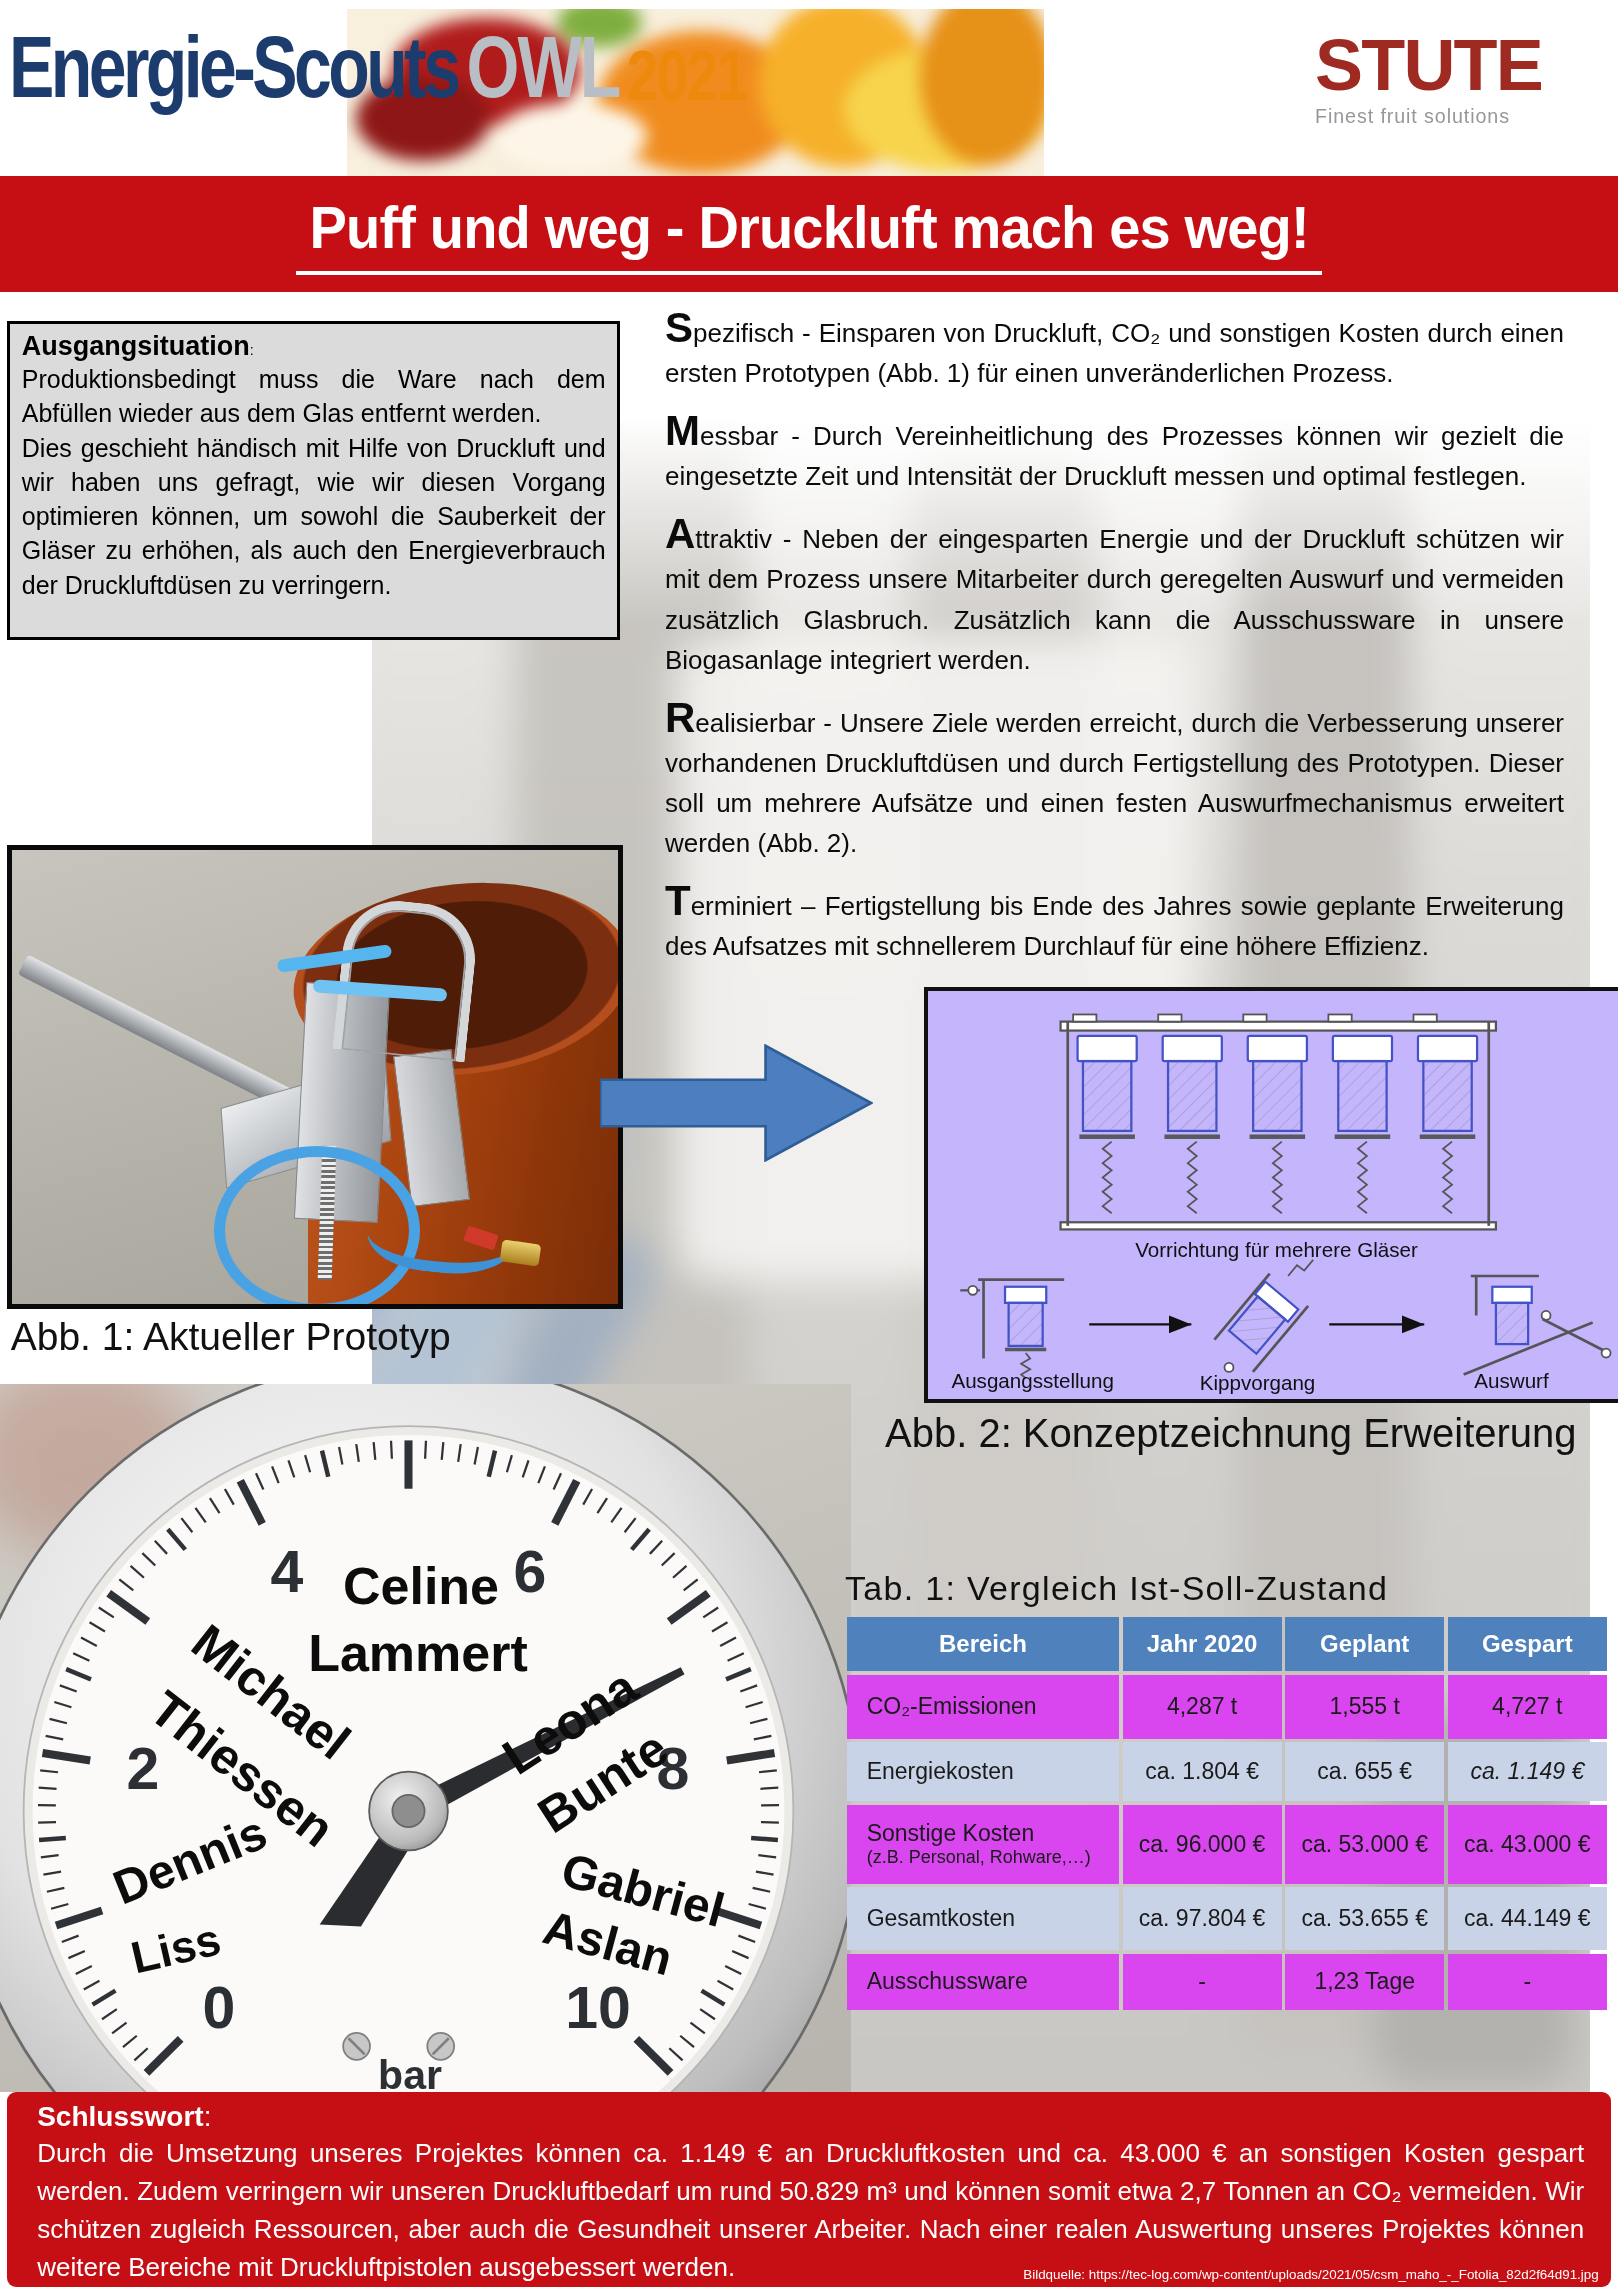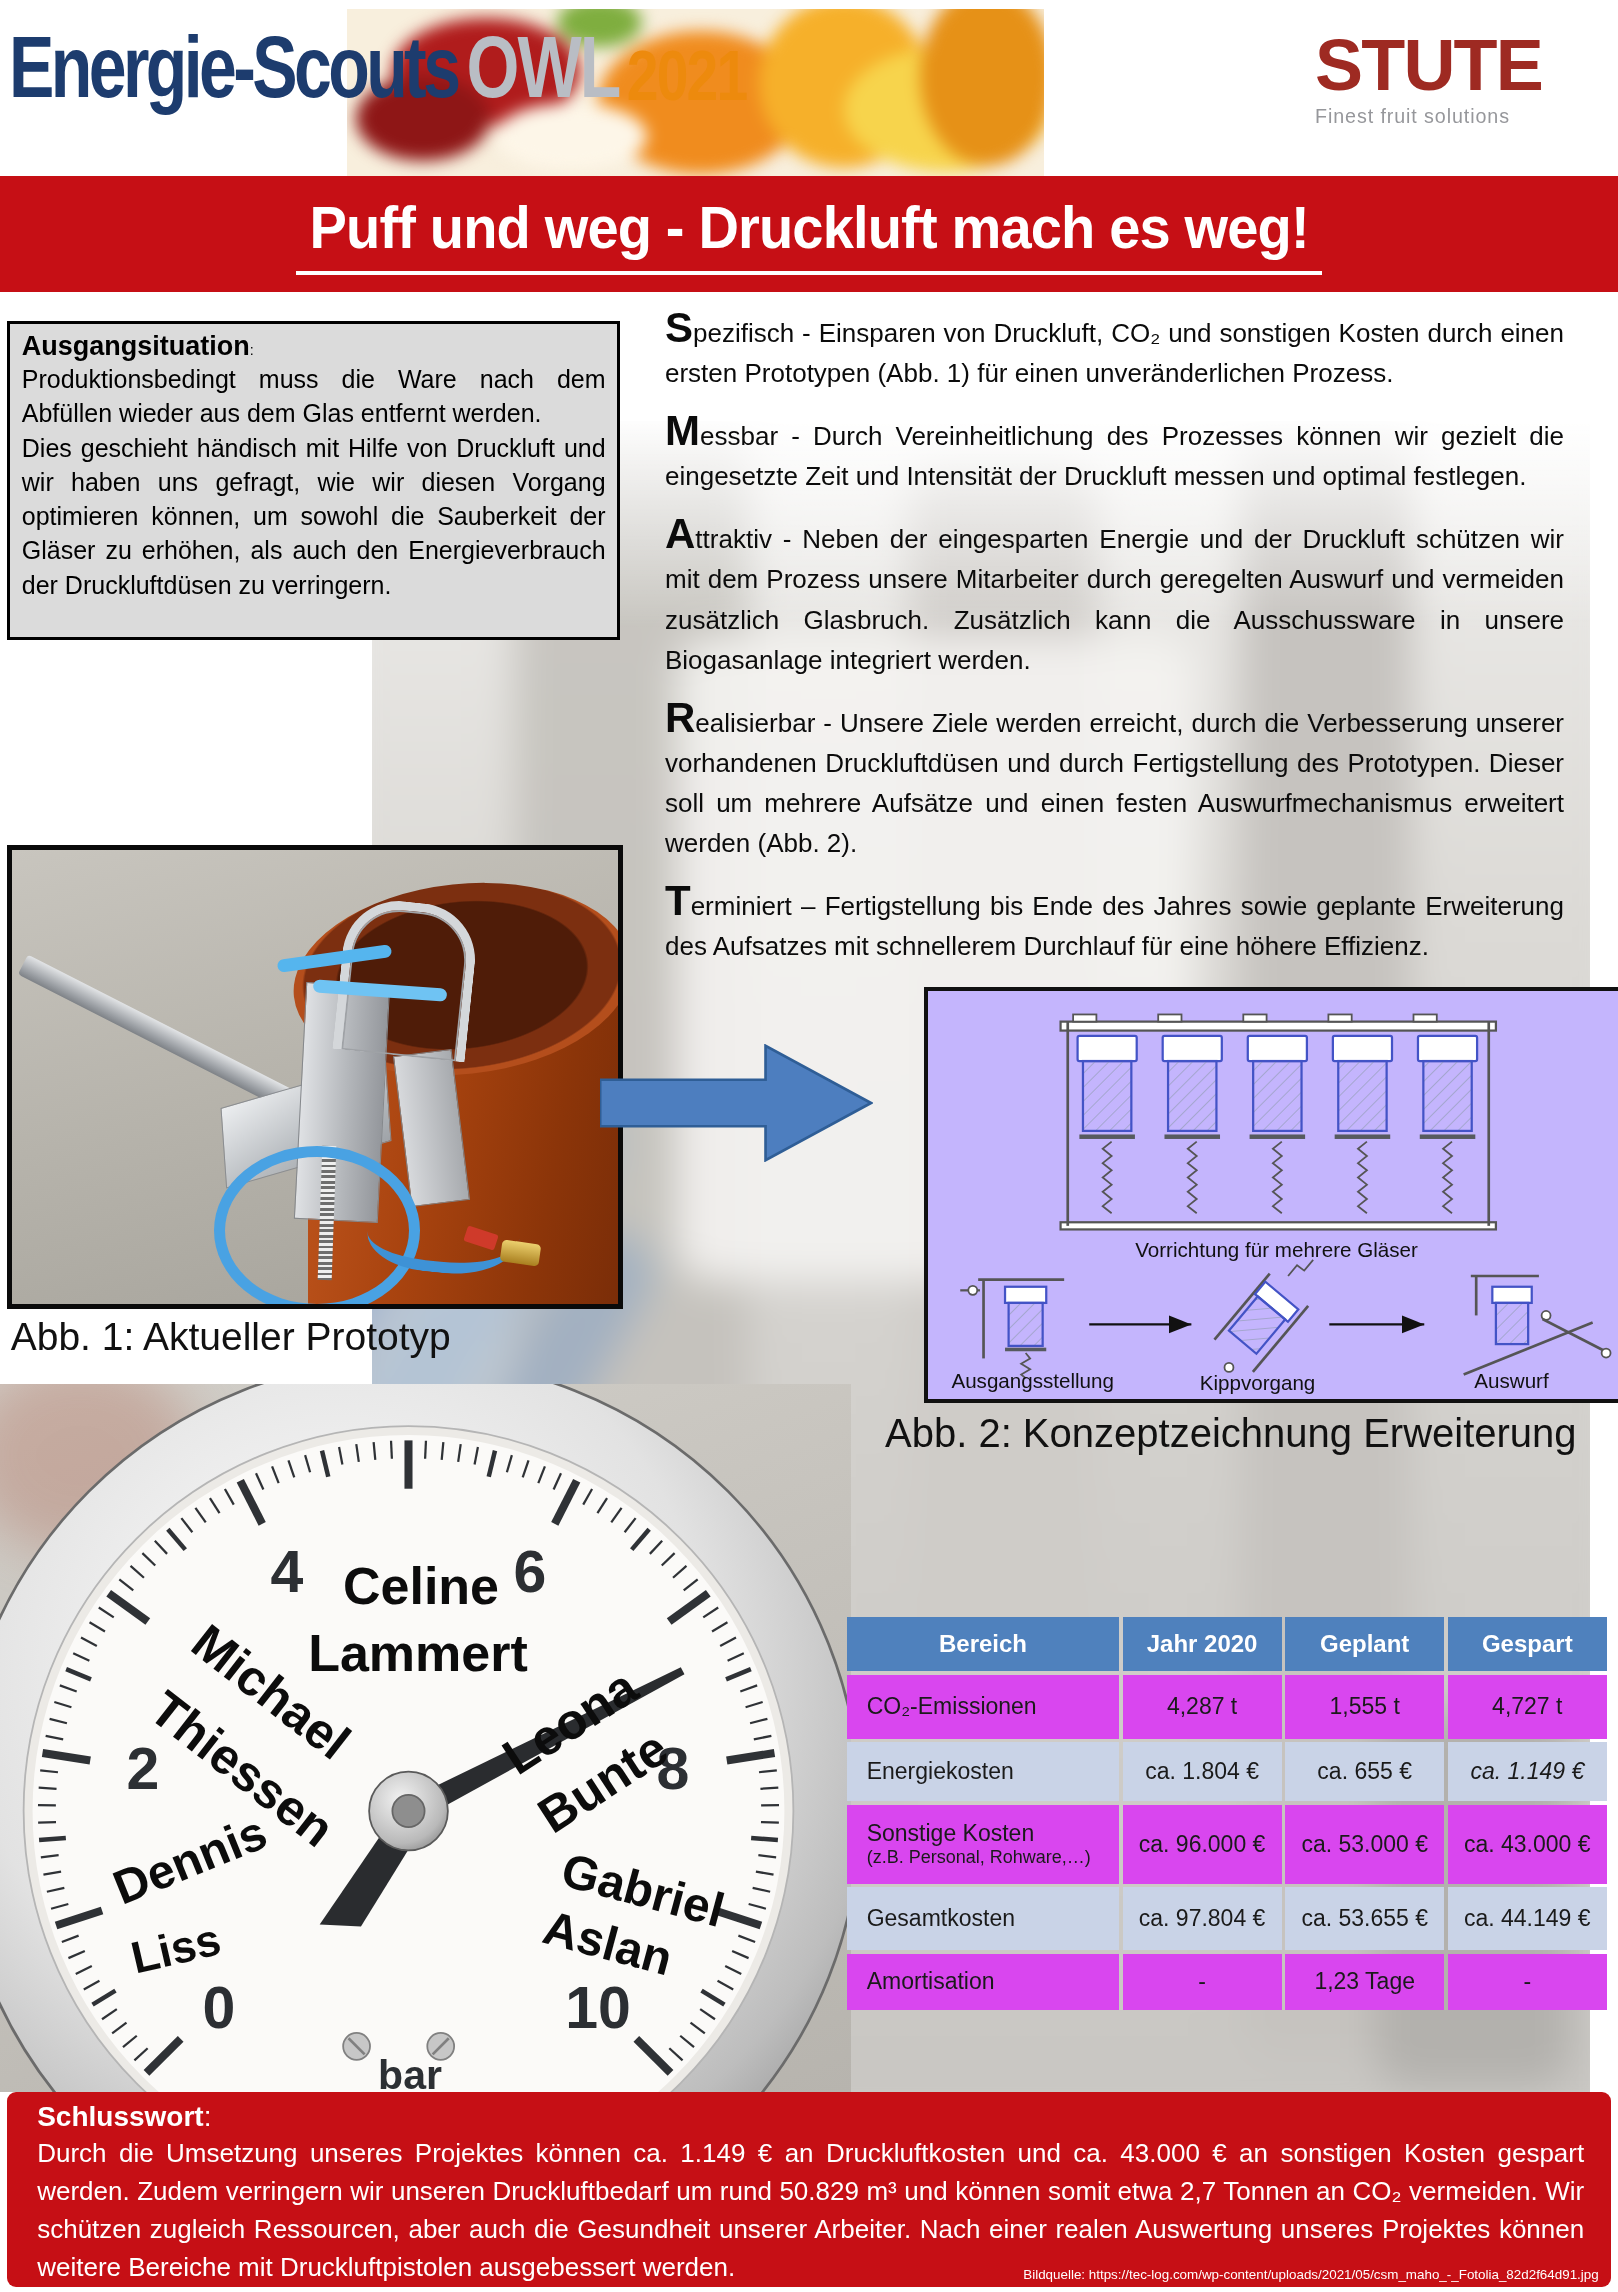--- a/index.html
+++ b/index.html
@@ -454,20 +454,21 @@
       <span class="team" style="left: 271px; top: 308px; font-size: 50px; --r: 38deg;">Michael</span>
       <span class="team" style="left: 242px; top: 385px; font-size: 50px; --r: 38deg;">Thiessen</span>
       <span class="team" style="left: 570px; top: 338px; font-size: 50px; --r: -33deg;">Leona</span>
       <span class="team" style="left: 603px; top: 398px; font-size: 50px; --r: -33deg;">Bunte</span>
       <span class="team" style="left: 190px; top: 476px; font-size: 48px; --r: -22deg;">Dennis</span>
       <span class="team" style="left: 176px; top: 565px; font-size: 45px; --r: -13deg;">Liss</span>
       <span class="team" style="left: 643px; top: 506px; font-size: 48px; --r: 15deg;">Gabriel</span>
       <span class="team" style="left: 608px; top: 559px; font-size: 48px; --r: 15deg;">Aslan</span>
     </div>
 
+  <div class="tab-caption">Tab. 1: Vergleich Ist-Soll-Zustand</div>
   <div class="ctable">
       <div class="trow">
         <div class="th">Bereich</div>
         <div class="th">Jahr 2020</div>
         <div class="th">Geplant</div>
         <div class="th">Gespart</div>
       </div>
       <div class="trow">
         <div class="td tlabel light" style="min-height: 64px;">
           <span>CO₂-Emissionen</span>
@@ -496,21 +497,21 @@
       <div class="trow">
         <div class="td tlabel dark" style="min-height: 63px;">
           <span>Gesamtkosten</span>
         </div>
         <div class="td dark" style="min-height: 63px;">ca. 97.804 €</div>
         <div class="td dark" style="min-height: 63px;">ca. 53.655 €</div>
         <div class="td dark" style="min-height: 63px;">ca. 44.149 €</div>
       </div>
       <div class="trow">
         <div class="td tlabel light" style="min-height: 56px;">
-          <span>Amortisation</span>
+          <span>Ausschussware</span>
         </div>
         <div class="td light" style="min-height: 56px;">-</div>
         <div class="td light" style="min-height: 56px;">1,23 Tage</div>
         <div class="td light" style="min-height: 56px;">-</div>
       </div>
     </div>
 
   <div class="footer">
     <span class="fw-title">Schlusswort</span><span class="fw-title" style="font-weight:400">:</span>
     <div class="fw-body">Durch die Umsetzung unseres Projektes können ca. 1.149 € an Druckluftkosten und ca. 43.000 € an sonstigen Kosten gespart werden. Zudem verringern wir unseren Druckluftbedarf um rund 50.829 m³ und können somit etwa 2,7 Tonnen an CO₂ vermeiden. Wir schützen zugleich Ressourcen, aber auch die Gesundheit unserer Arbeiter. Nach einer realen Auswertung unseres Projektes können weitere Bereiche mit Druckluftpistolen ausgebessert werden.</div>

